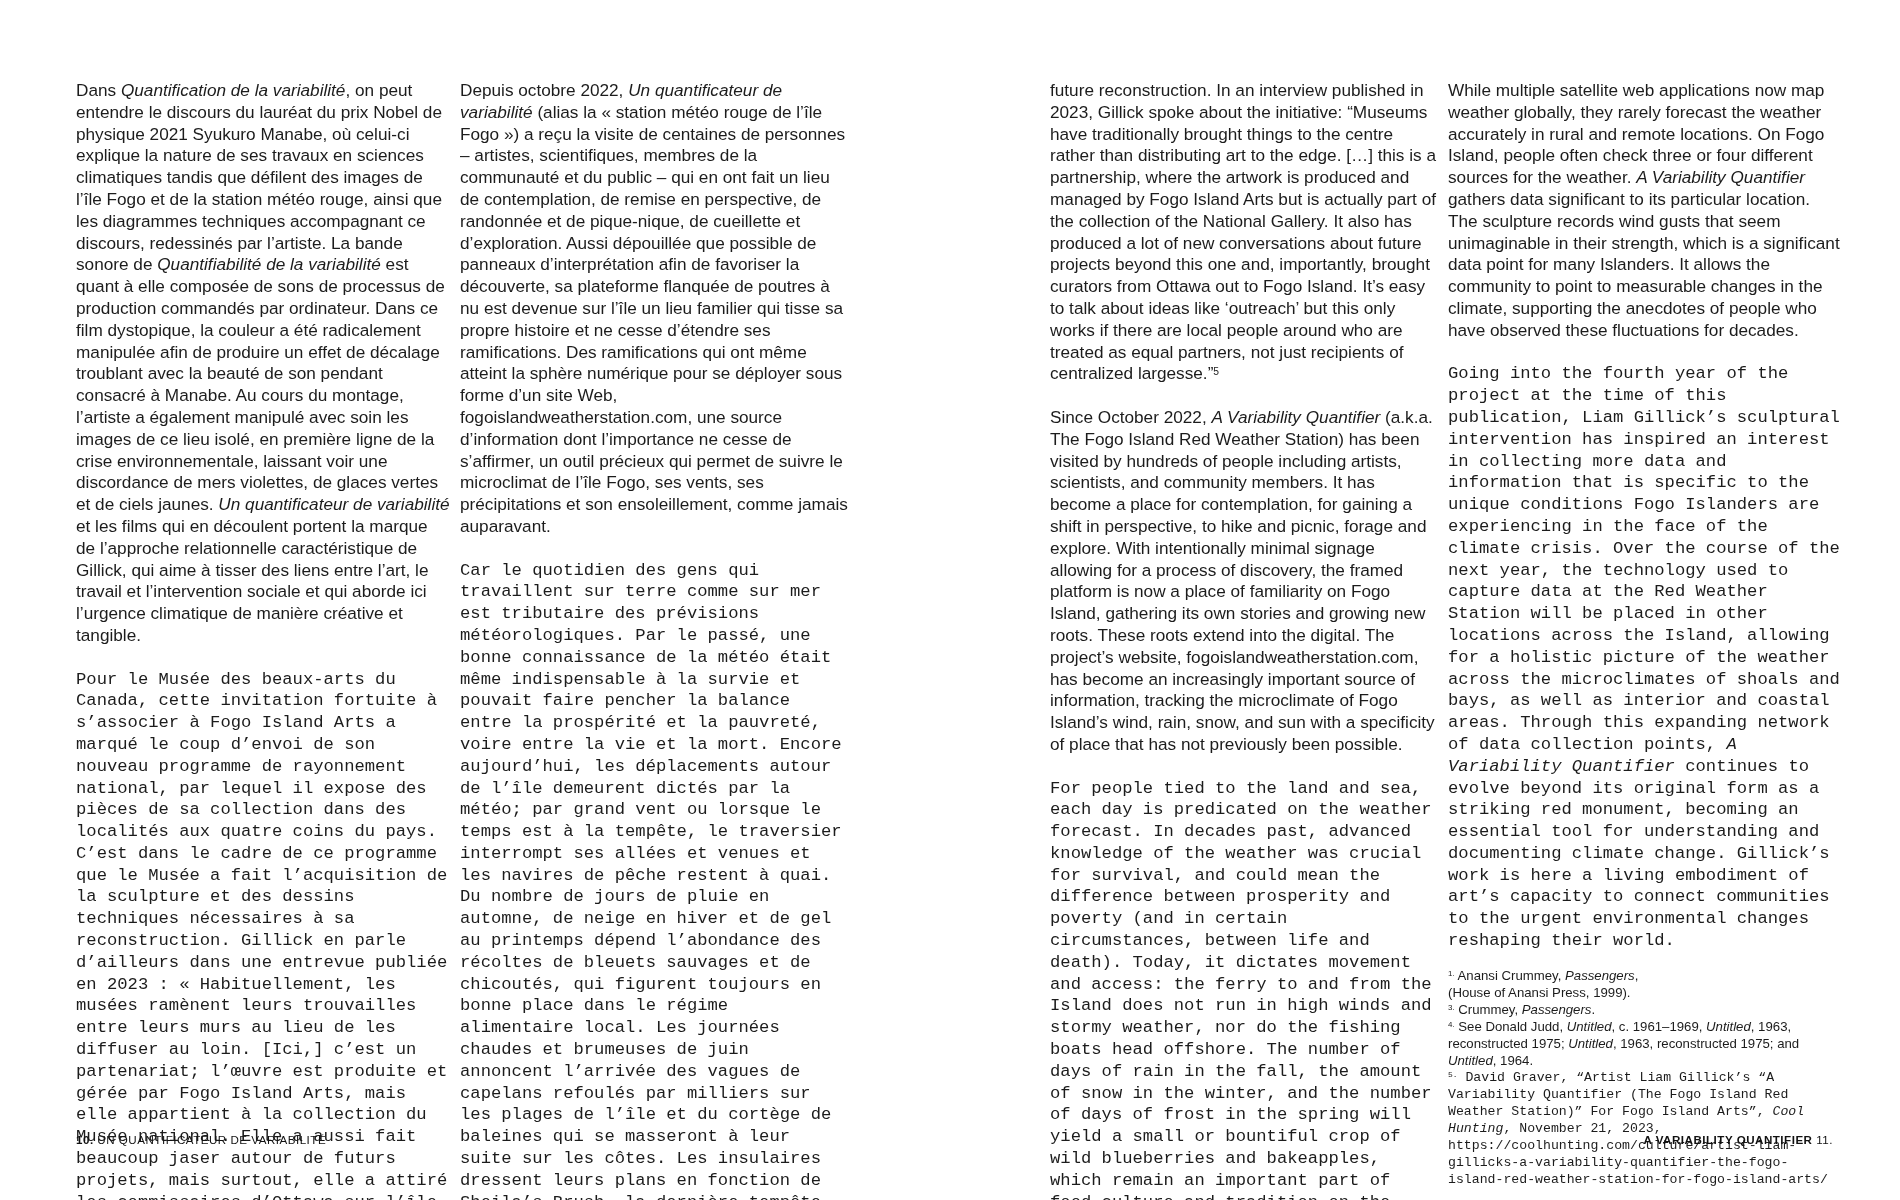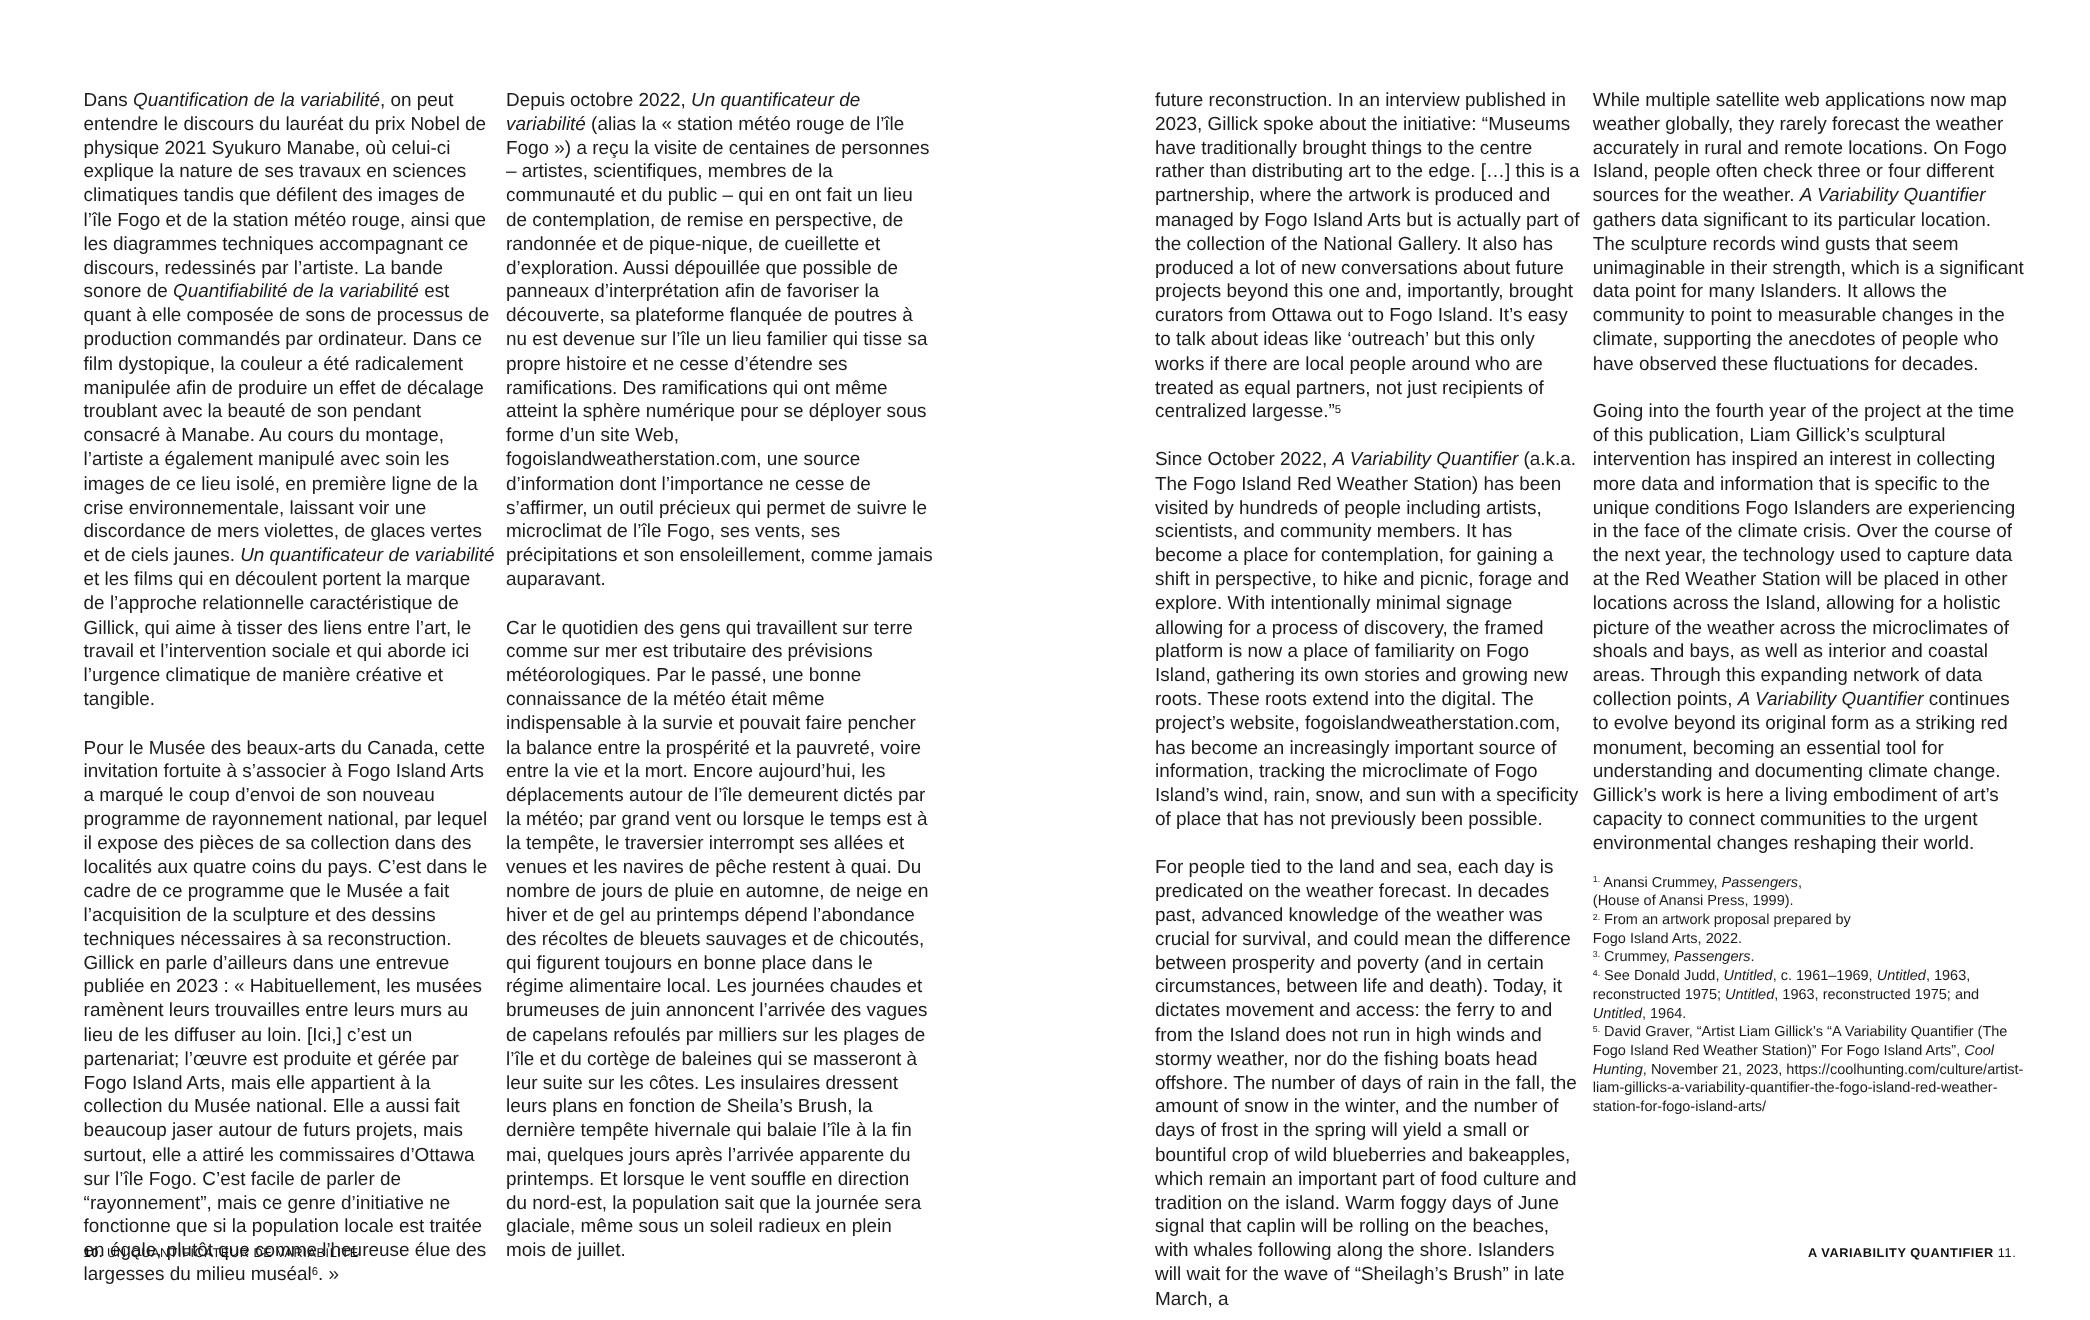--- a/index.html
+++ b/index.html
@@ -13,21 +13,21 @@
   .col{position:absolute;top:80px;}
   #col-1{left:76px;width:374px;}
   #col-2{left:460px;width:388px;}
   #col-3{left:1050px;width:390px;}
   #col-4{left:1448px;width:392px;}
   .para{
     margin:0 0 21.8px 0;
     font-size:17.2px;line-height:21.8px;
     text-align:left;hyphens:none;
   }
-  .para:last-child{margin-bottom:0;}
+  .para:last-child{margin-bottom:0;font-family:Liberation Mono, monospace;}
   sup{font-size:60%;line-height:0;position:relative;top:-0.45em;vertical-align:baseline;}
   .footnotes{margin-top:15px;}
   .footnotes .para{font-size:13.2px;line-height:17px;margin:0;}
   .footer{
     position:absolute;top:1133px;font-size:11.6px;line-height:14px;
     letter-spacing:0.5px;color:#111;white-space:nowrap;
   }
   #footer-left{left:76px;}
   #footer-right{right:67px;text-align:left;}
   .footer .bold{font-weight:bold;}
@@ -56,21 +56,20 @@
       <p class="para"><span>Since October 2022, </span><span style="font-style: italic;">A Variability Quantifier</span><span> (a.k.a. The Fogo Island Red Weather Station) has been visited by hundreds of people including artists, scientists, and community members. It has become a place for contemplation, for gaining a shift in perspective, to hike and picnic, forage and explore. With intentionally minimal signage allowing for a process of discovery, the framed platform is now a place of familiarity on Fogo Island, gathering its own stories and growing new roots. These roots extend into the digital. The project’s website, fogoislandweatherstation.com, has become an increasingly important source of information, tracking the microclimate of Fogo Island’s wind, rain, snow, and sun with a specificity of place that has not previously been possible.</span></p>
       <p class="para"><span>For people tied to the land and sea, each day is predicated on the weather forecast. In decades past, advanced knowledge of the weather was crucial for survival, and could mean the difference between prosperity and poverty (and in certain circumstances, between life and death). Today, it dictates movement and access: the ferry to and from the Island does not run in high winds and stormy weather, nor do the fishing boats head offshore. The number of days of rain in the fall, the amount of snow in the winter, and the number of days of frost in the spring will yield a small or bountiful crop of wild blueberries and bakeapples, which remain an important part of food culture and tradition on the island. Warm foggy days of June signal that caplin will be rolling on the beaches, with whales following along the shore. Islanders will wait for the wave of “Sheilagh’s Brush” in late March, a</span></p>
     </div>
   <div id="col-4" class="col">
     <div>
         <p class="para"><span>While multiple satellite web applications now map weather globally, they rarely forecast the weather accurately in rural and remote locations. On Fogo Island, people often check three or four different sources for the weather. </span><span style="font-style: italic;">A Variability Quantifier</span><span> gathers data significant to its particular location. The sculpture records wind gusts that seem unimaginable in their strength, which is a significant data point for many Islanders. It allows the community to point to measurable changes in the climate, supporting the anecdotes of people who have observed these fluctuations for decades.</span></p>
         <p class="para"><span>Going into the fourth year of the project at the time of this publication, Liam Gillick’s sculptural intervention has inspired an interest in collecting more data and information that is specific to the unique conditions Fogo Islanders are experiencing in the face of the climate crisis. Over the course of the next year, the technology used to capture data at the Red Weather Station will be placed in other locations across the Island, allowing for a holistic picture of the weather across the microclimates of shoals and bays, as well as interior and coastal areas. Through this expanding network of data collection points, </span><span style="font-style: italic;">A Variability Quantifier</span><span> continues to evolve beyond its original form as a striking red monument, becoming an essential tool for understanding and documenting climate change. Gillick’s work is here a living embodiment of art’s capacity to connect communities to the urgent environmental changes reshaping their world.</span></p>
       </div>
     <div class="footnotes">
         <p class="para"><sup>1.</sup><span> Anansi Crummey, </span><span style="font-style: italic;">Passengers</span><span>,</span><br><span>(House of Anansi Press, 1999).</span></p>
-        <p class="para"><sup>2.</sup><span> From an artwork proposal prepared by</span><br><span>Fogo Island Arts, 2022.</span></p>
         <p class="para"><sup>3.</sup><span> Crummey, </span><span style="font-style: italic;">Passengers</span><span>.</span></p>
         <p class="para"><sup>4.</sup><span> See Donald Judd, </span><span style="font-style: italic;">Untitled</span><span>, c. 1961–1969, </span><span style="font-style: italic;">Untitled</span><span>, 1963, reconstructed 1975; </span><span style="font-style: italic;">Untitled</span><span>, 1963, reconstructed 1975; and </span><span style="font-style: italic;">Untitled</span><span>, 1964.</span></p>
         <p class="para"><sup>5.</sup><span> David Graver, “Artist Liam Gillick’s “A Variability Quantifier (The Fogo Island Red Weather Station)” For Fogo Island Arts”, </span><span style="font-style: italic;">Cool Hunting</span><span>, November 21, 2023, https://coolhunting.com/culture/artist-liam-gillicks-a-variability-quantifier-the-fogo-island-red-weather-station-for-fogo-island-arts/</span></p>
       </div>
   </div>
   <div id="footer-right" class="footer">
     <span class="bold">A VARIABILITY QUANTIFIER</span>
     <span>11.</span>
   </div>
 </div>

